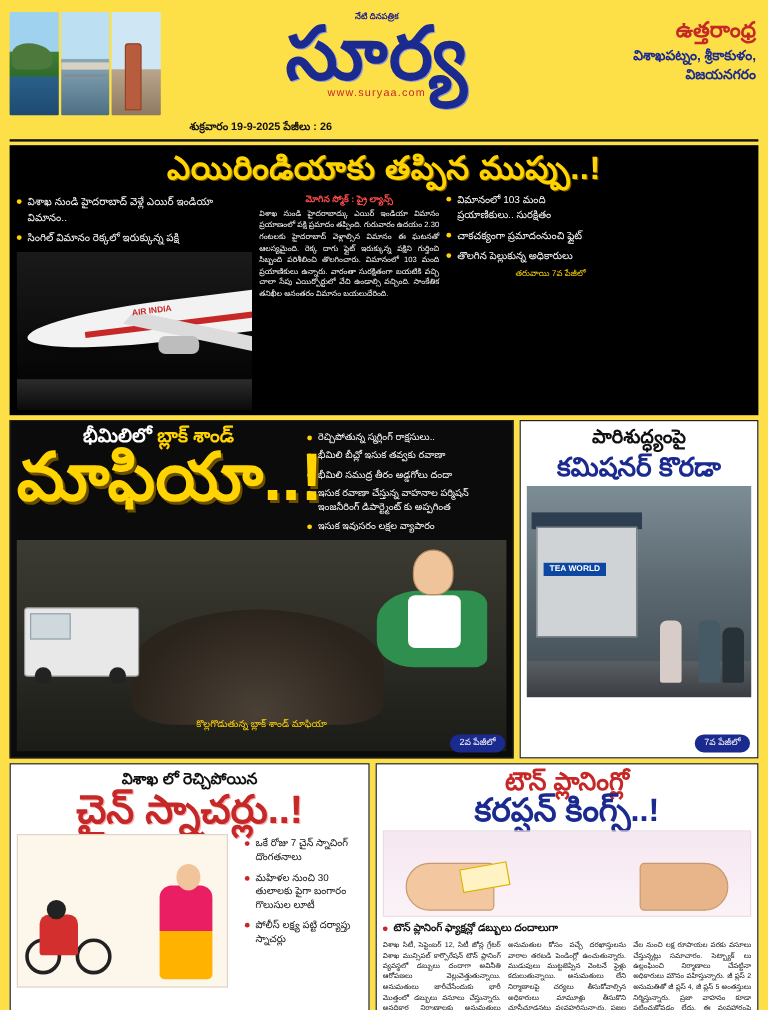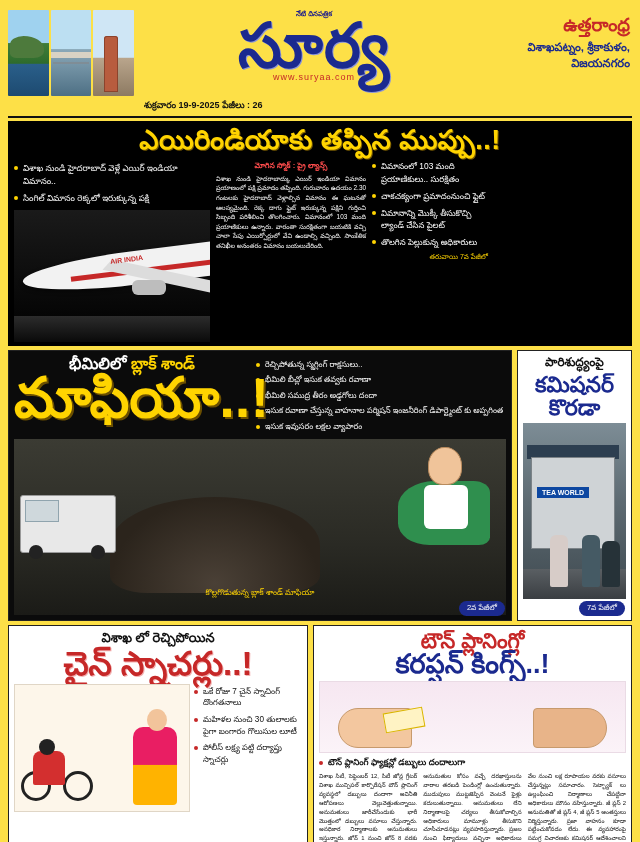--- a/index.html
+++ b/index.html
@@ -101,21 +101,21 @@
   }
   .mast-cities {
     font-size: 11.5px;
     color: #1b2a8f;
     font-weight: bold;
     line-height: 1.35;
     margin-top: 6px;
   }
   .mast-meta {
     position: absolute;
-    left: 10px;
+    left: 24px;
     bottom: 2px;
     font-size: 9px;
     color: #111;
     font-weight: bold;
   }
 
   
   .lead {
     background: #000;
     margin-top: 3px;
@@ -225,21 +225,21 @@
     display: flex;
     gap: 5px;
     margin-top: 4px;
   }
   .blk {
     border: 1px solid #222;
     background: #fff;
     position: relative;
   }
   .blk-black { background: #0b0b0b; }
-  .black-sand { width: 504px; padding: 4px 5px 5px; }
+  .black-sand { width: 420px; padding: 4px 5px 5px; }
   .bs-top { display: flex; gap: 6px; }
   .bs-headwrap { width: 236px; }
   .bs-kicker {
     font-size: 16px; font-weight: bold; color: #fff;
     text-align: center; line-height: 1.1;
   }
   .bs-kicker .hl { color: #ffd400; }
   .bs-big {
     font-size: 56px; font-weight: bold; color: #ffd400;
     text-align: center; line-height: 1; margin-top: -2px;
@@ -298,21 +298,21 @@
     text-align: center; color: #ffd400; font-size: 8px; font-weight: normal;
   }
   .pagetag {
     position: absolute; right: 6px; bottom: 4px;
     background: #1b2a8f; color: #fff; font-size: 7.5px;
     padding: 2px 8px; border-radius: 9px;
   }
 
   .sanitation { flex: 1; padding: 4px 5px 5px; }
   .san-kicker {
-    text-align: center; font-size: 12px; font-weight: bold; color: #111;
+    text-align: center; font-size: 16px; font-weight: bold; color: #111;
   }
   .san-head {
     text-align: center; font-size: 22px; font-weight: bold; color: #1b2a8f;
     line-height: 1.05; margin-top: 1px;
   }
   .san-photo {
     margin-top: 4px;
     height: 176px;
     background: linear-gradient(#7d8d96 0%, #5d6a72 45%, #3f4a50 100%);
     position: relative;
@@ -347,21 +347,21 @@
   .row3 { display: flex; gap: 5px; margin-top: 4px; }
   .chain { width: 300px; padding: 4px 5px 5px; }
   .chain-kicker {
     text-align: center; font-size: 13px; font-weight: bold; color: #111;
   }
   .chain-head {
     text-align: center; font-size: 33px; font-weight: bold; color: #c62828;
     line-height: 1; margin-top: -1px;
     text-shadow: 1px 1px 0 #f3b3b3;
   }
-  .chain-body { display: flex; gap: 4px; margin-top: 4px; }
+  .chain-body { display: flex; gap: 14px; margin-top: 4px; }
   .chain-art {
     width: 176px; height: 128px;
     background: #fdf6ea;
     position: relative; overflow: hidden;
     border: 1px solid #e0d6c6;
   }
   .bike {
     position: absolute; left: 6px; bottom: 10px; width: 72px; height: 40px;
   }
   .bike::before, .bike::after {
@@ -484,21 +484,20 @@
           <div class="plane-label">AIR INDIA</div>
         </div>
       </div>
       <div class="lead-col-text">
         <span class="red-head">మోగిన స్మోక్ : ప్రై ల్యాన్స్</span>
         <span>విశాఖ నుండి హైదరాబాద్కు ఎయిర్ ఇండియా విమానం ప్రయాణంలో పక్షి ప్రమాదం తప్పింది. గురువారం ఉదయం 2.30 గంటలకు హైదరాబాద్ వెళ్లాల్సిన విమానం ఈ ఘటనతో ఆలస్యమైంది. రెక్క దాగు ఫ్లైట్ ఇరుక్కున్న పక్షిని గుర్తించి సిబ్బంది పరిశీలించి తొలగించారు. విమానంలో 103 మంది ప్రయాణికులు ఉన్నారు. వారంతా సురక్షితంగా బయటికి వచ్చి చాలా సేపు ఎయిర్పోర్టులో వేచి ఉండాల్సి వచ్చింది. సాంకేతిక తనిఖీల అనంతరం విమానం బయలుదేరింది.</span>
       </div>
       <div class="lead-right">
         <div class="bullet-w">విమానంలో 103 మంది ప్రయాణికులు.. సురక్షితం</div>
         <div class="bullet-w">చాకచక్యంగా ప్రమాదంనుంచి ఫ్లైట్</div>
-        <div class="bullet-w">విమానాన్ని మొక్కీ తీసుకొచ్చి ల్యాండ్ చేసిన పైలట్</div>
         <div class="bullet-w">తొలగిన పెల్లుకున్న అధికారులు</div>
         <div class="lead-caption">తరువాయి 7వ పేజీలో</div>
       </div>
     </div>
   </div>
 
   <div class="row2">
 
     <div class="blk blk-black black-sand">
       <div class="bs-top">

